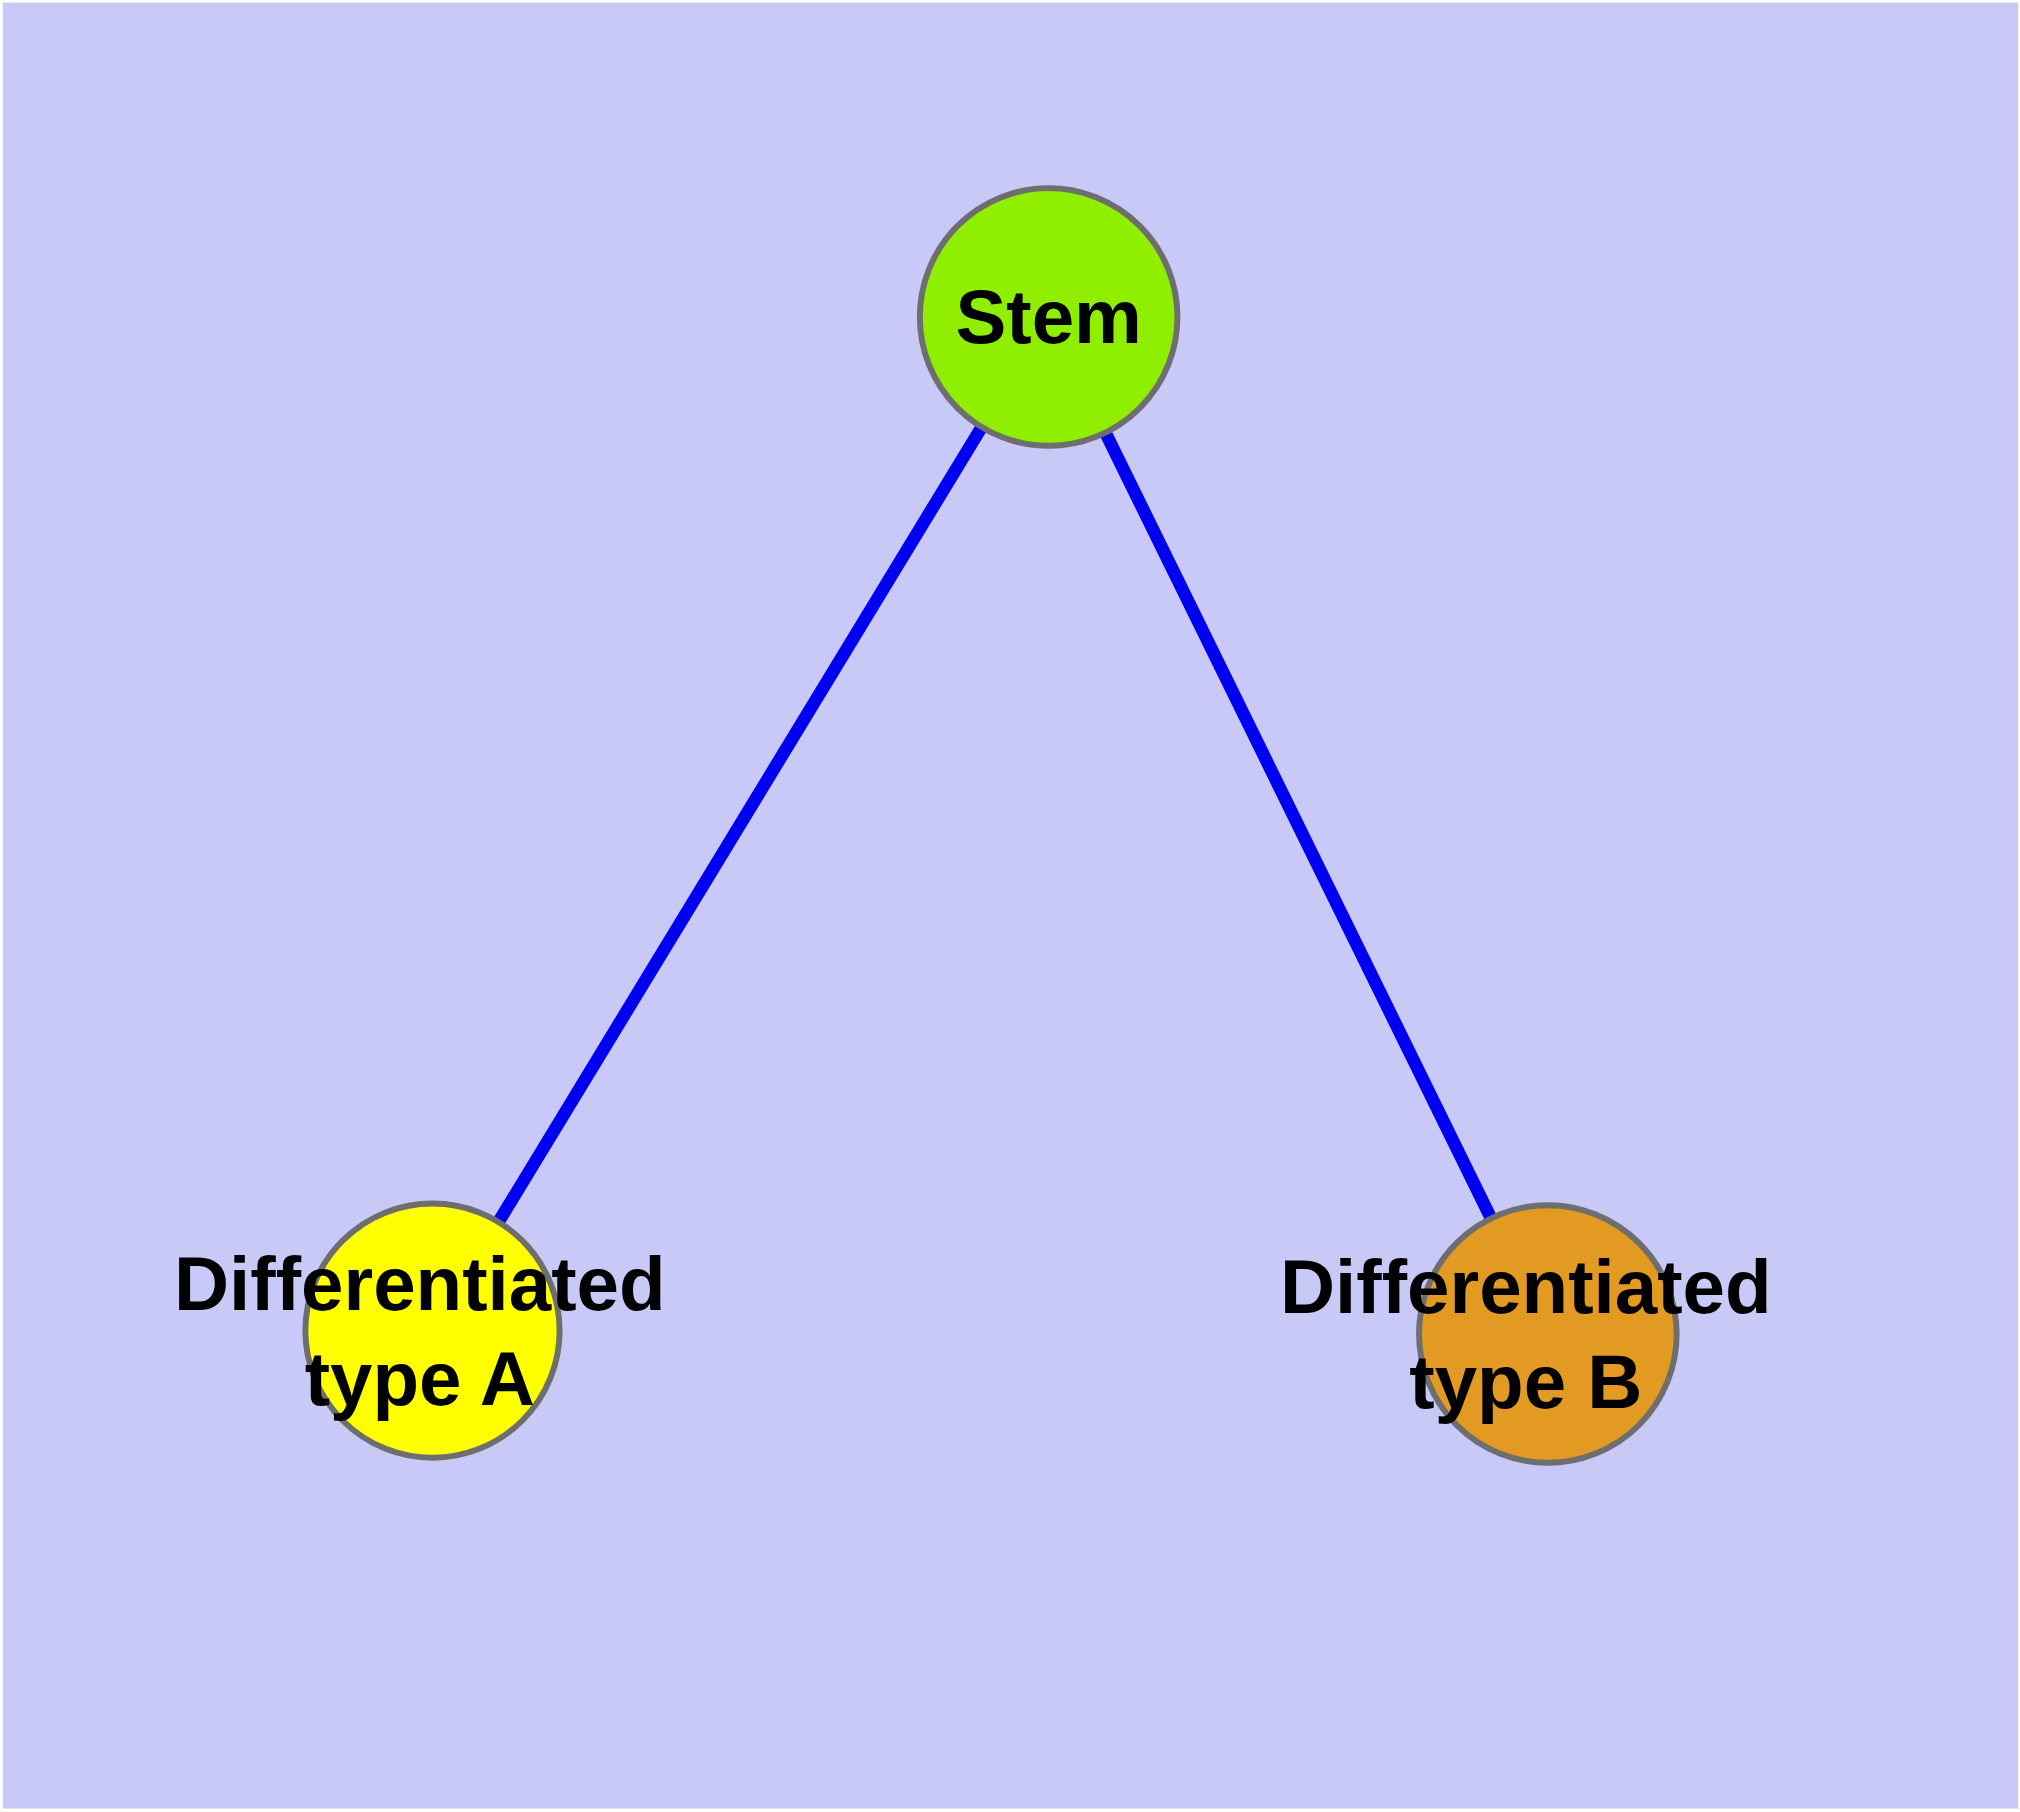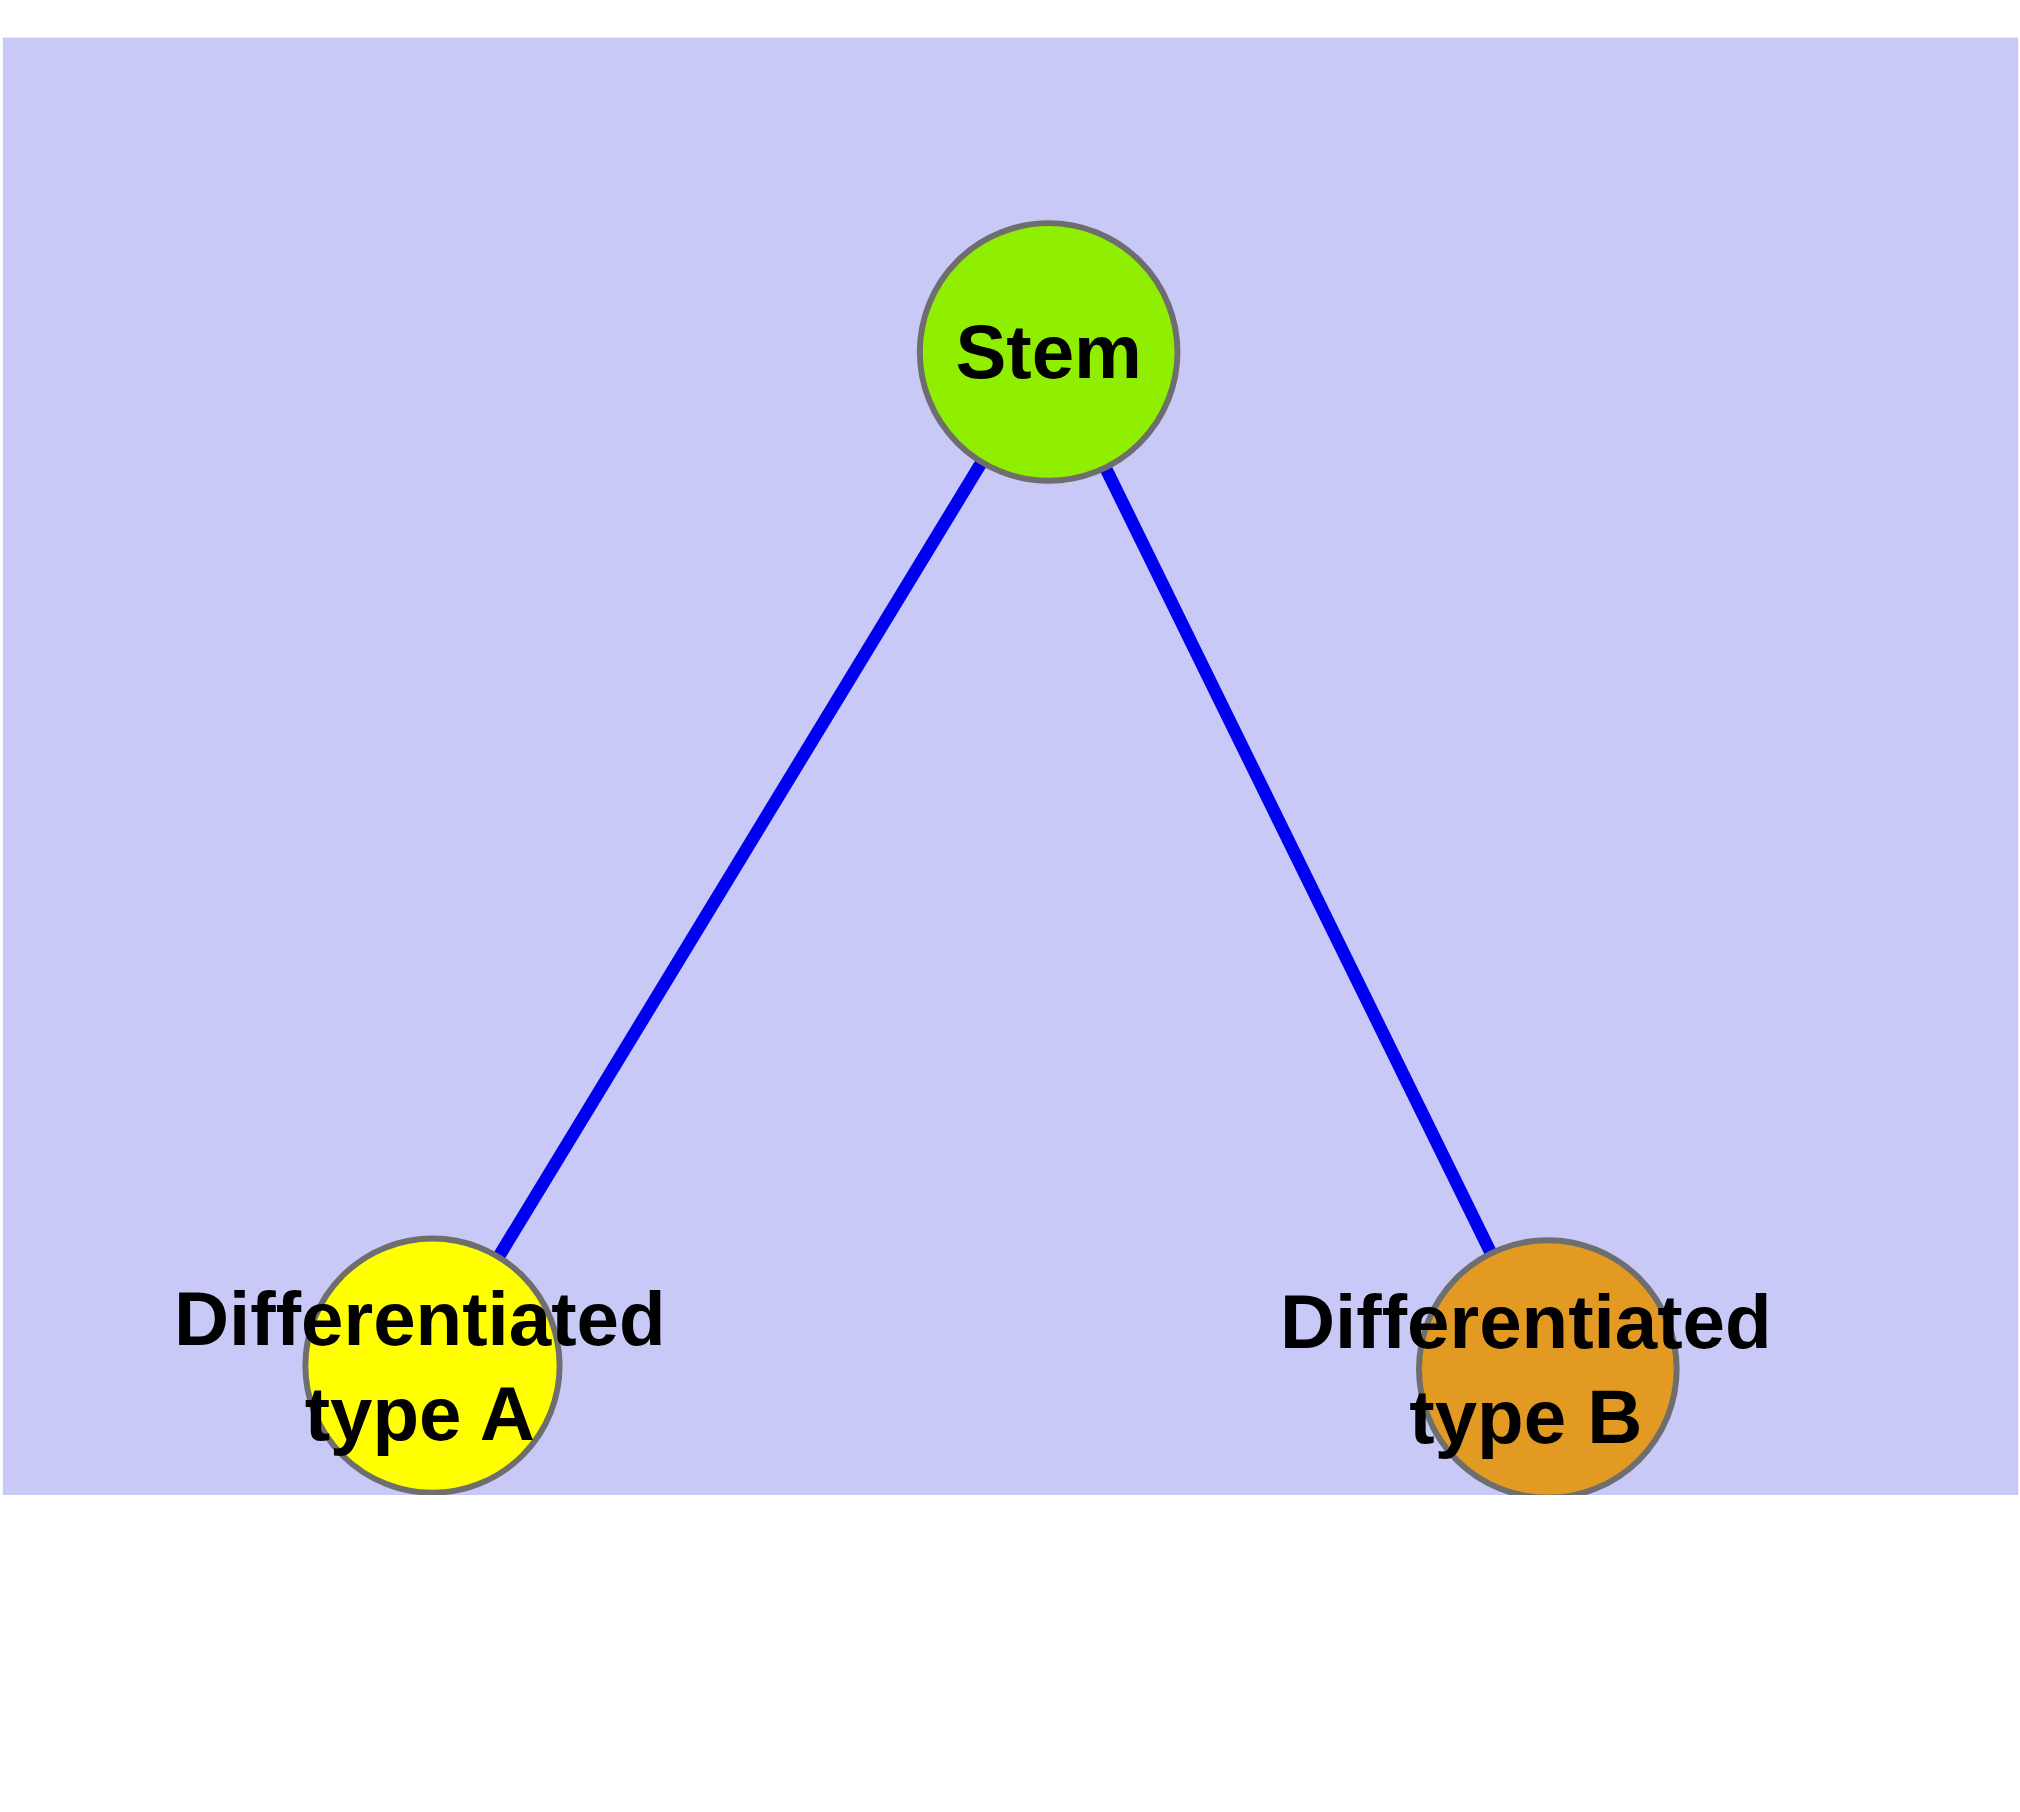--- a/index.html
+++ b/index.html
@@ -2,23 +2,22 @@
 <html style="font-size:13.6px"><head>
 <meta charset="utf-8">
 <style>
   html, body {
     margin: 0;
     padding: 0;
     background: #FFFFFF;
   }
   .diagram-wrap {
     width: 2021px;
-    height: 1460px;
+    height: 1812px;
     position: relative;
-    margin-top: 35px;
   }
   svg.diagram {
     display: block;
     width: 2021px;
     height: 1812px;
   }
   .edge {
     stroke-width: 15px;
     stroke-linecap: butt;
     fill: none;

